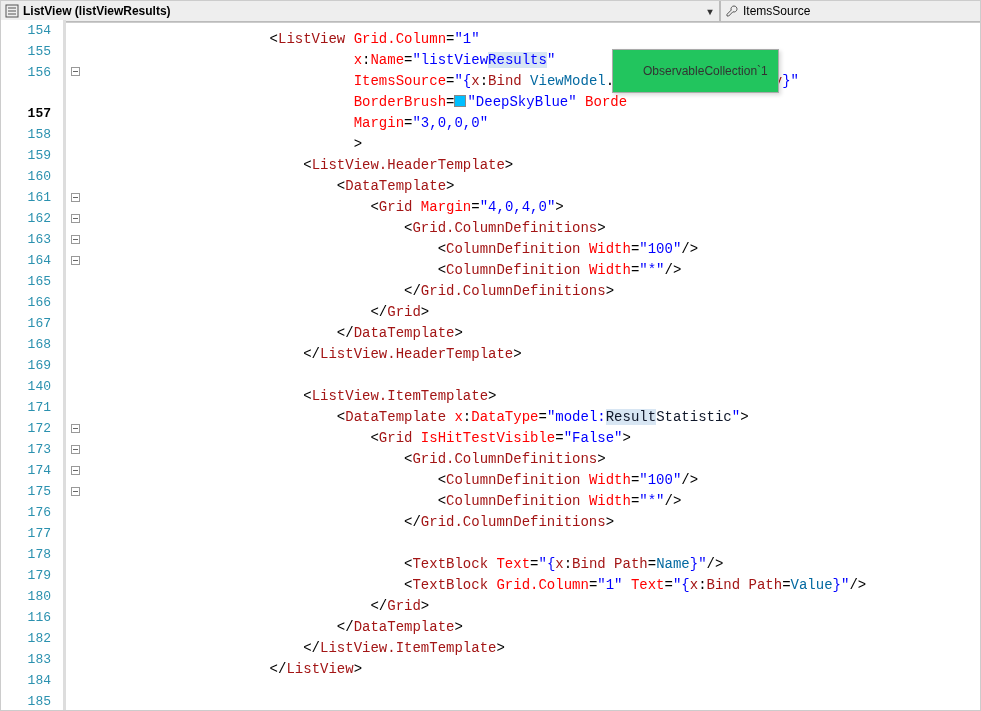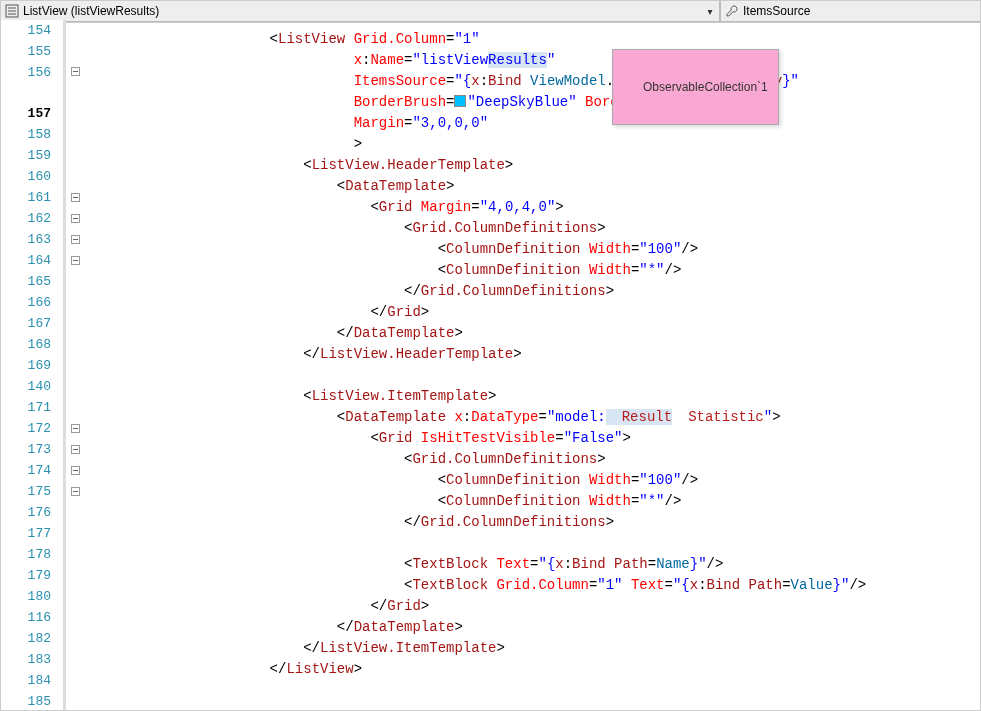--- a/index.html
+++ b/index.html
@@ -24,20 +24,21 @@
 .nav-left {
   flex: 1;
   display: flex;
   align-items: center;
   border: 1px solid #bbb;
   border-top: none;
   border-left: none;
   background: #eee;
   padding-left: 4px;
   gap: 4px;
+  font-weight: bold;
 }
 .nav-right {
   width: 260px;
   display: flex;
   align-items: center;
   border: 1px solid #bbb;
   border-top: none;
   border-right: none;
   background: #eee;
   padding-left: 4px;
@@ -118,36 +119,36 @@
 .code .line {
   height: 21px;
   line-height: 21px;
 }
 .t-tag { color: #a31515; }
 .t-attr { color: #ff0000; }
 .t-val { color: #0000ff; }
 .t-brace { color: #0000ff; }
 .t-ext { color: #a31515; }
 .t-prop { color: #0369a1; }
-.t-type { color: #b91c1c; padding-left: 16px; }
+.t-type { color: #0f172a; }
 .t-punc { color: #000; }
 .hl { background: #d8e6f3; }
 .color-box {
   display: inline-block;
   width: 12px; height: 12px;
   background: #00bfff;
   border: 1px solid #888;
   vertical-align: -1px;
   margin-right: 1px;
 }
 .tooltip {
   position: absolute;
-  background: #f9a8d4;
+  background: #22c55e;
   border: 1px solid #aaa;
-  padding: 16px 10px;
+  padding: 0 10px;
   font-family: "Segoe UI", Arial, sans-serif;
   font-size: 12px;
   color: #333;
   box-shadow: 2px 2px 4px rgba(0,0,0,0.15);
 }
 </style>
 </head>
 <body>
 
 <div class="navbar">

